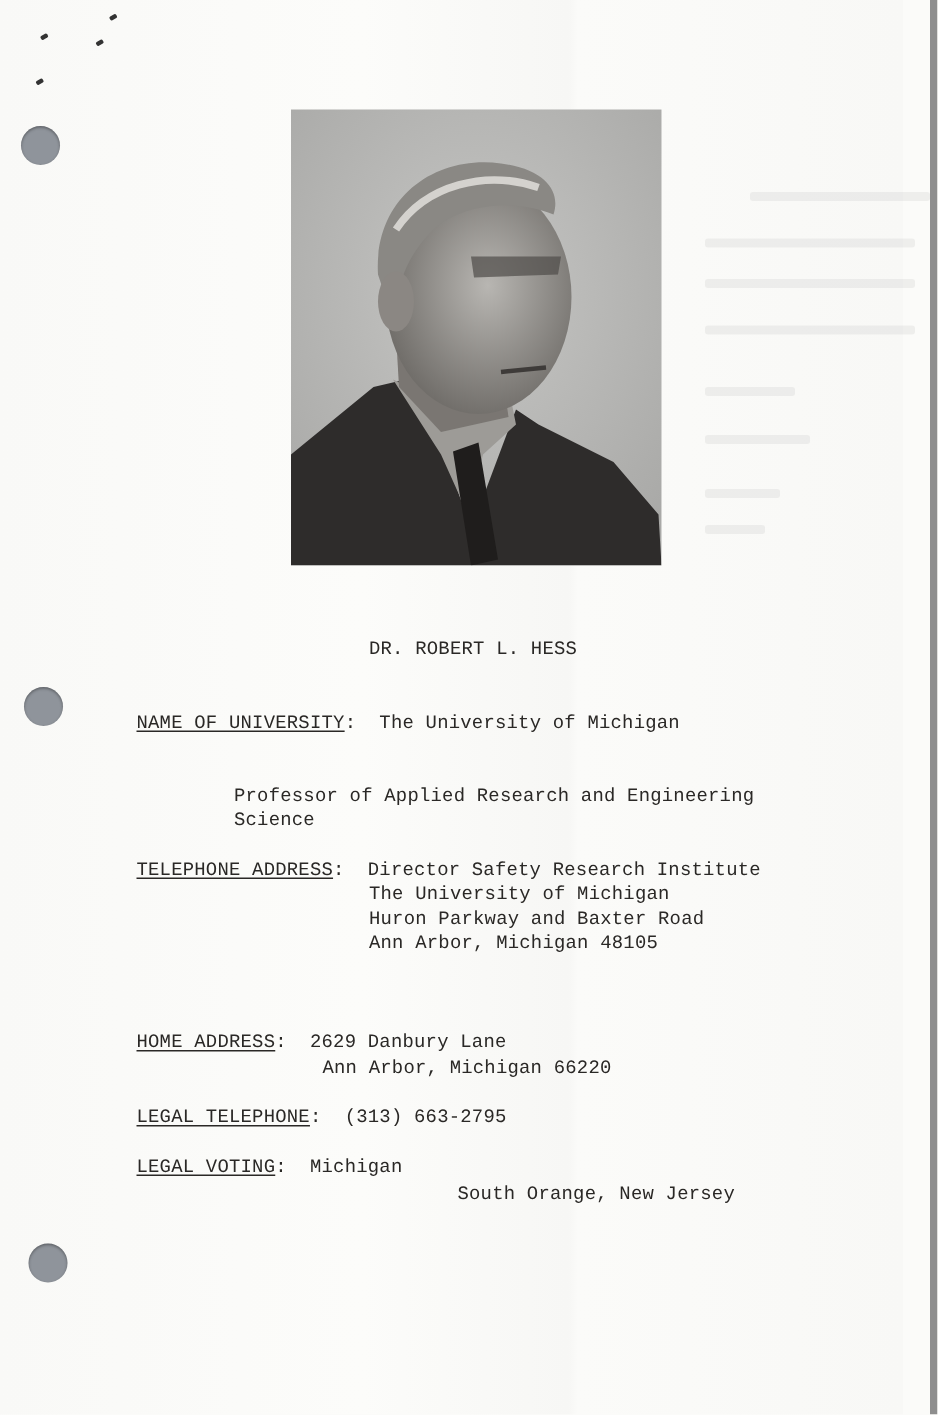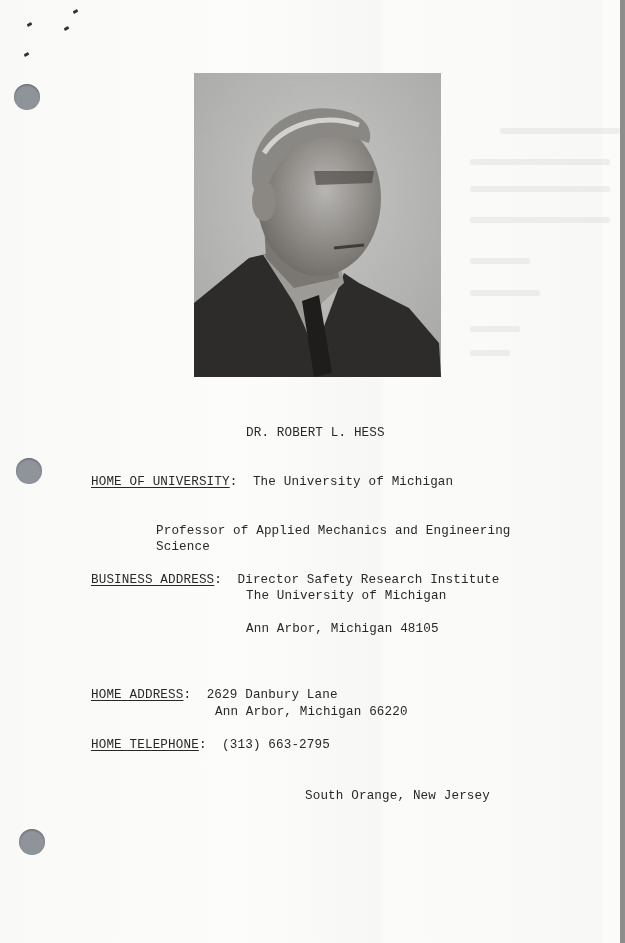--- a/index.html
+++ b/index.html
@@ -93,32 +93,34 @@
       <ellipse cx="70" cy="128" rx="12" ry="20" fill="#8b8783"></ellipse>
 
       <path d="M120 98 L180 98 L178 110 L122 112 Z" fill="#4f4c49" opacity="0.7"></path>
 
       <path d="M140 175 L170 172" stroke="#3e3b39" stroke-width="3"></path>
     </svg>
   </div>
 
   <div class="line" style="left:246px;top:425px">DR. ROBERT L. HESS</div>
 
-  <div class="line" style="left:91px;top:474px"><span class="label">HOME OF UNIVERSITY</span><span>:</span>  <span>The University of Michigan</span></div>
+  <div class="line" style="left:91px;top:474px"><span class="label">NAME OF UNIVERSITY</span><span>:</span>  <span>The University of Michigan</span></div>
 
-  <div class="line" style="left:156px;top:523px">Professor of Applied Mechanics and Engineering</div>
+  <div class="line" style="left:156px;top:523px">Professor of Applied Research and Engineering</div>
   <div class="line" style="left:156px;top:539px">Science</div>
 
-  <div class="line" style="left:91px;top:572px"><span class="label">BUSINESS ADDRESS</span><span>:</span>  <span>Director Safety Research Institute</span></div>
+  <div class="line" style="left:91px;top:572px"><span class="label">TELEPHONE ADDRESS</span><span>:</span>  <span>Director Safety Research Institute</span></div>
   <div class="line" style="left:246px;top:588px">The University of Michigan</div>
+  <div class="line" style="left:246px;top:605px">Huron Parkway and Baxter Road</div>
   <div class="line" style="left:246px;top:621px">Ann Arbor, Michigan 48105</div>
 
 
   <div class="line" style="left:91px;top:687px"><span class="label">HOME ADDRESS</span><span>:</span>  <span>2629 Danbury Lane</span></div>
   <div class="line" style="left:215px;top:704px">Ann Arbor, Michigan 66220</div>
 
-  <div class="line" style="left:91px;top:737px"><span class="label">HOME TELEPHONE</span><span>:</span>  <span>(313) 663-2795</span></div>
+  <div class="line" style="left:91px;top:737px"><span class="label">LEGAL TELEPHONE</span><span>:</span>  <span>(313) 663-2795</span></div>
 
+  <div class="line" style="left:91px;top:770px"><span class="label">LEGAL VOTING</span><span>:</span>  <span>Michigan</span></div>
 
   <div class="line" style="left:305px;top:788px">South Orange, New Jersey</div>
 </div>
 
 <div class="edge"></div>
 
 </body></html>

